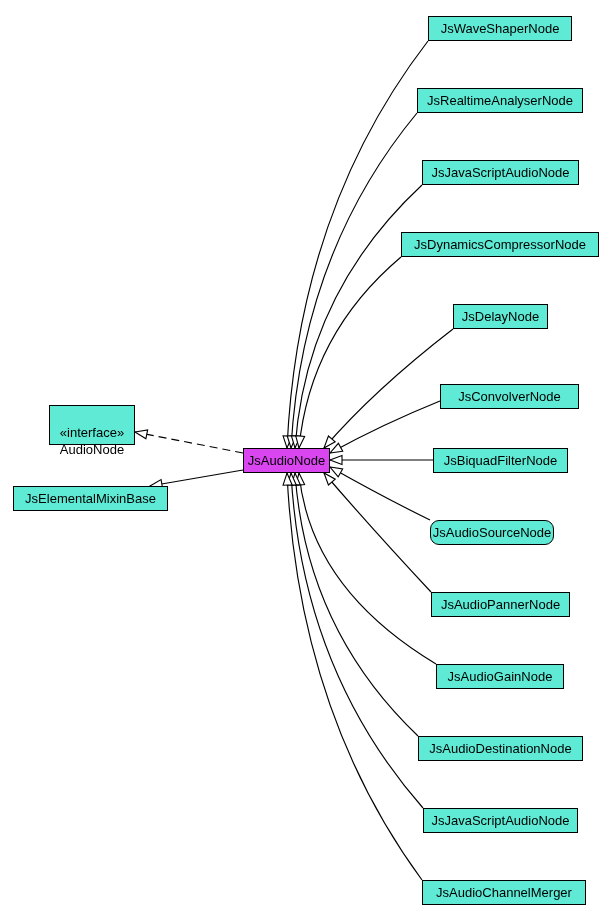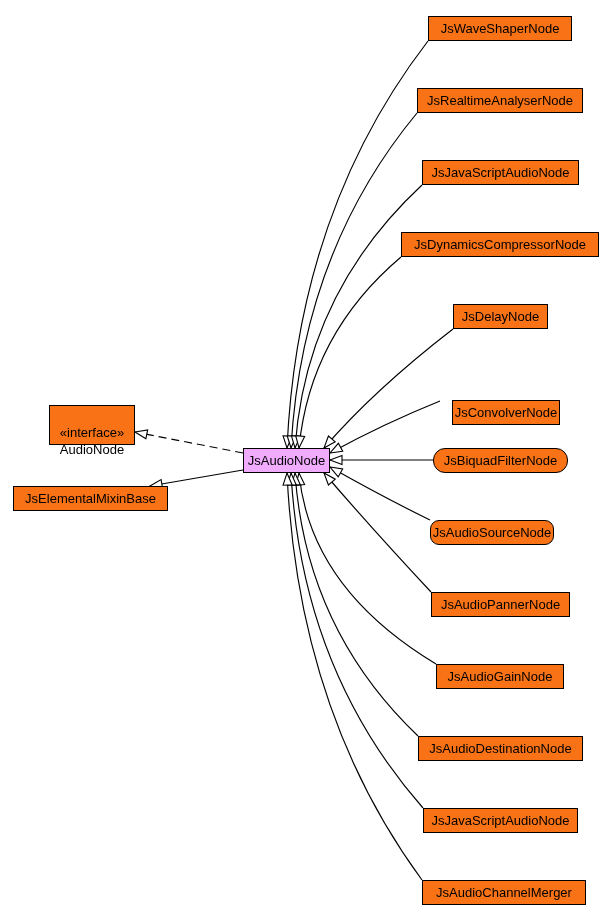--- a/index.html
+++ b/index.html
@@ -16,21 +16,21 @@
     overflow: hidden;
   }
   .canvas svg.edge-layer {
     position: absolute;
     left: 0;
     top: 0;
   }
   .node {
     position: absolute;
     box-sizing: border-box;
-    background: #f97316;
+    background: #5eead4;
     border: 1px solid #000000;
     color: #000000;
     font-size: 13px;
     text-align: center;
     white-space: nowrap;
     cursor: pointer;
   }
   .node.single {
     height: 25px;
     line-height: 23px;
@@ -75,30 +75,30 @@
       </g>
   </svg>
 
   <div class="node iface" id="audio-node-box" style="left:49px; top:405px; width:86px; height:40px;">
     <div>«interface»</div>
     <div>AudioNode</div>
   </div>
 
   <div class="node single" style="left:13px; top:486px; width:155px;">JsElementalMixinBase</div>
 
-  <div class="node center" id="center-node" style="left: 243px; top: 448px; width: 87px; background: #f0abfc;">JsAudioNode</div>
+  <div class="node center" id="center-node" style="left: 243px; top: 448px; width: 87px; background: #d946ef;">JsAudioNode</div>
 
   <div id="children-layer">
       <div class="node single" style="left: 428px; top: 16px; width: 144px;">JsWaveShaperNode</div>
       <div class="node single" style="left: 417px; top: 88px; width: 166px;">JsRealtimeAnalyserNode</div>
       <div class="node single" style="left: 422px; top: 160px; width: 157px;">JsJavaScriptAudioNode</div>
       <div class="node single" style="left: 401px; top: 232px; width: 198px;">JsDynamicsCompressorNode</div>
       <div class="node single" style="left: 453px; top: 304px; width: 95px;">JsDelayNode</div>
-      <div class="node single" style="left: 440px; top: 400px; width: 108px; margin-left: 12px;">JsConvolverNode</div>
-      <div class="node single" style="left: 433px; top: 448px; width: 135px; border-radius: 12px;">JsBiquadFilterNode</div>
+      <div class="node single" style="left: 440px; top: 384px; width: 139px;">JsConvolverNode</div>
+      <div class="node single" style="left: 433px; top: 448px; width: 135px;">JsBiquadFilterNode</div>
       <div class="node single" style="left: 430px; top: 520px; width: 124px; border-radius: 9px;">JsAudioSourceNode</div>
       <div class="node single" style="left: 431px; top: 592px; width: 139px;">JsAudioPannerNode</div>
       <div class="node single" style="left: 436px; top: 664px; width: 128px;">JsAudioGainNode</div>
       <div class="node single" style="left: 418px; top: 736px; width: 165px;">JsAudioDestinationNode</div>
       <div class="node single" style="left: 423px; top: 808px; width: 155px;">JsJavaScriptAudioNode</div>
       <div class="node single" style="left: 422px; top: 880px; width: 164px;">JsAudioChannelMerger</div>
     </div>
 
 </div>
 

